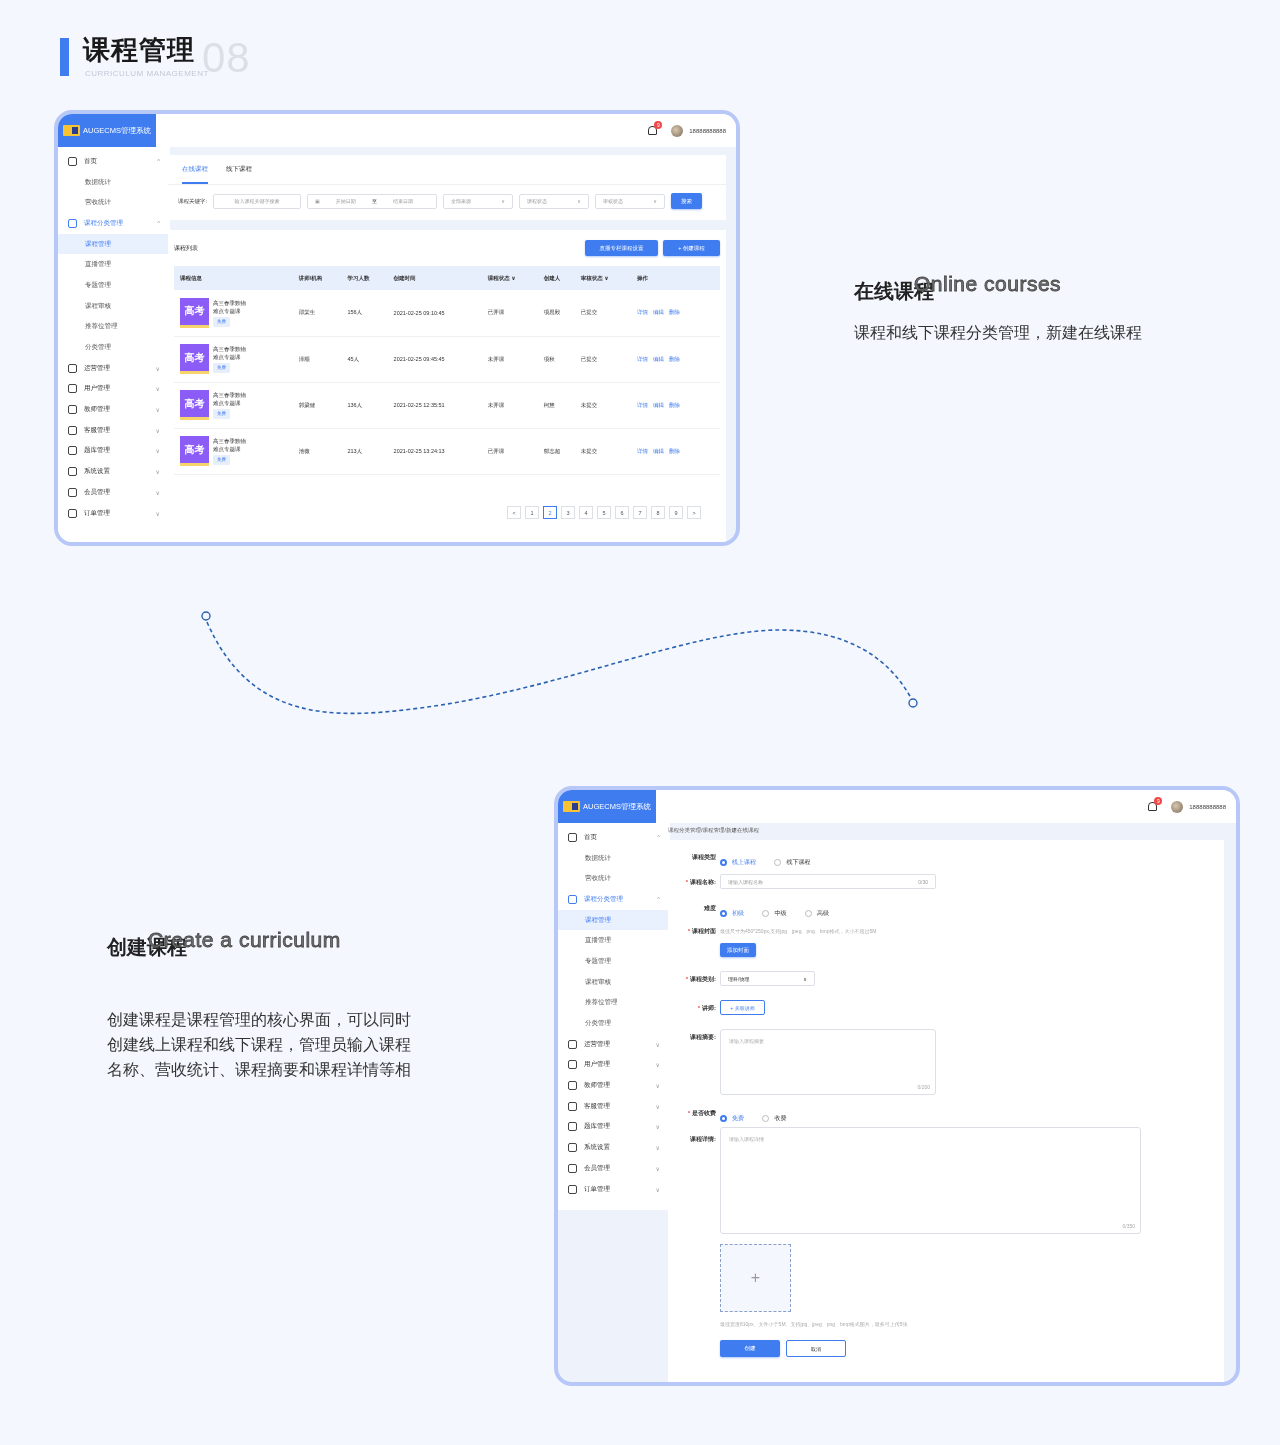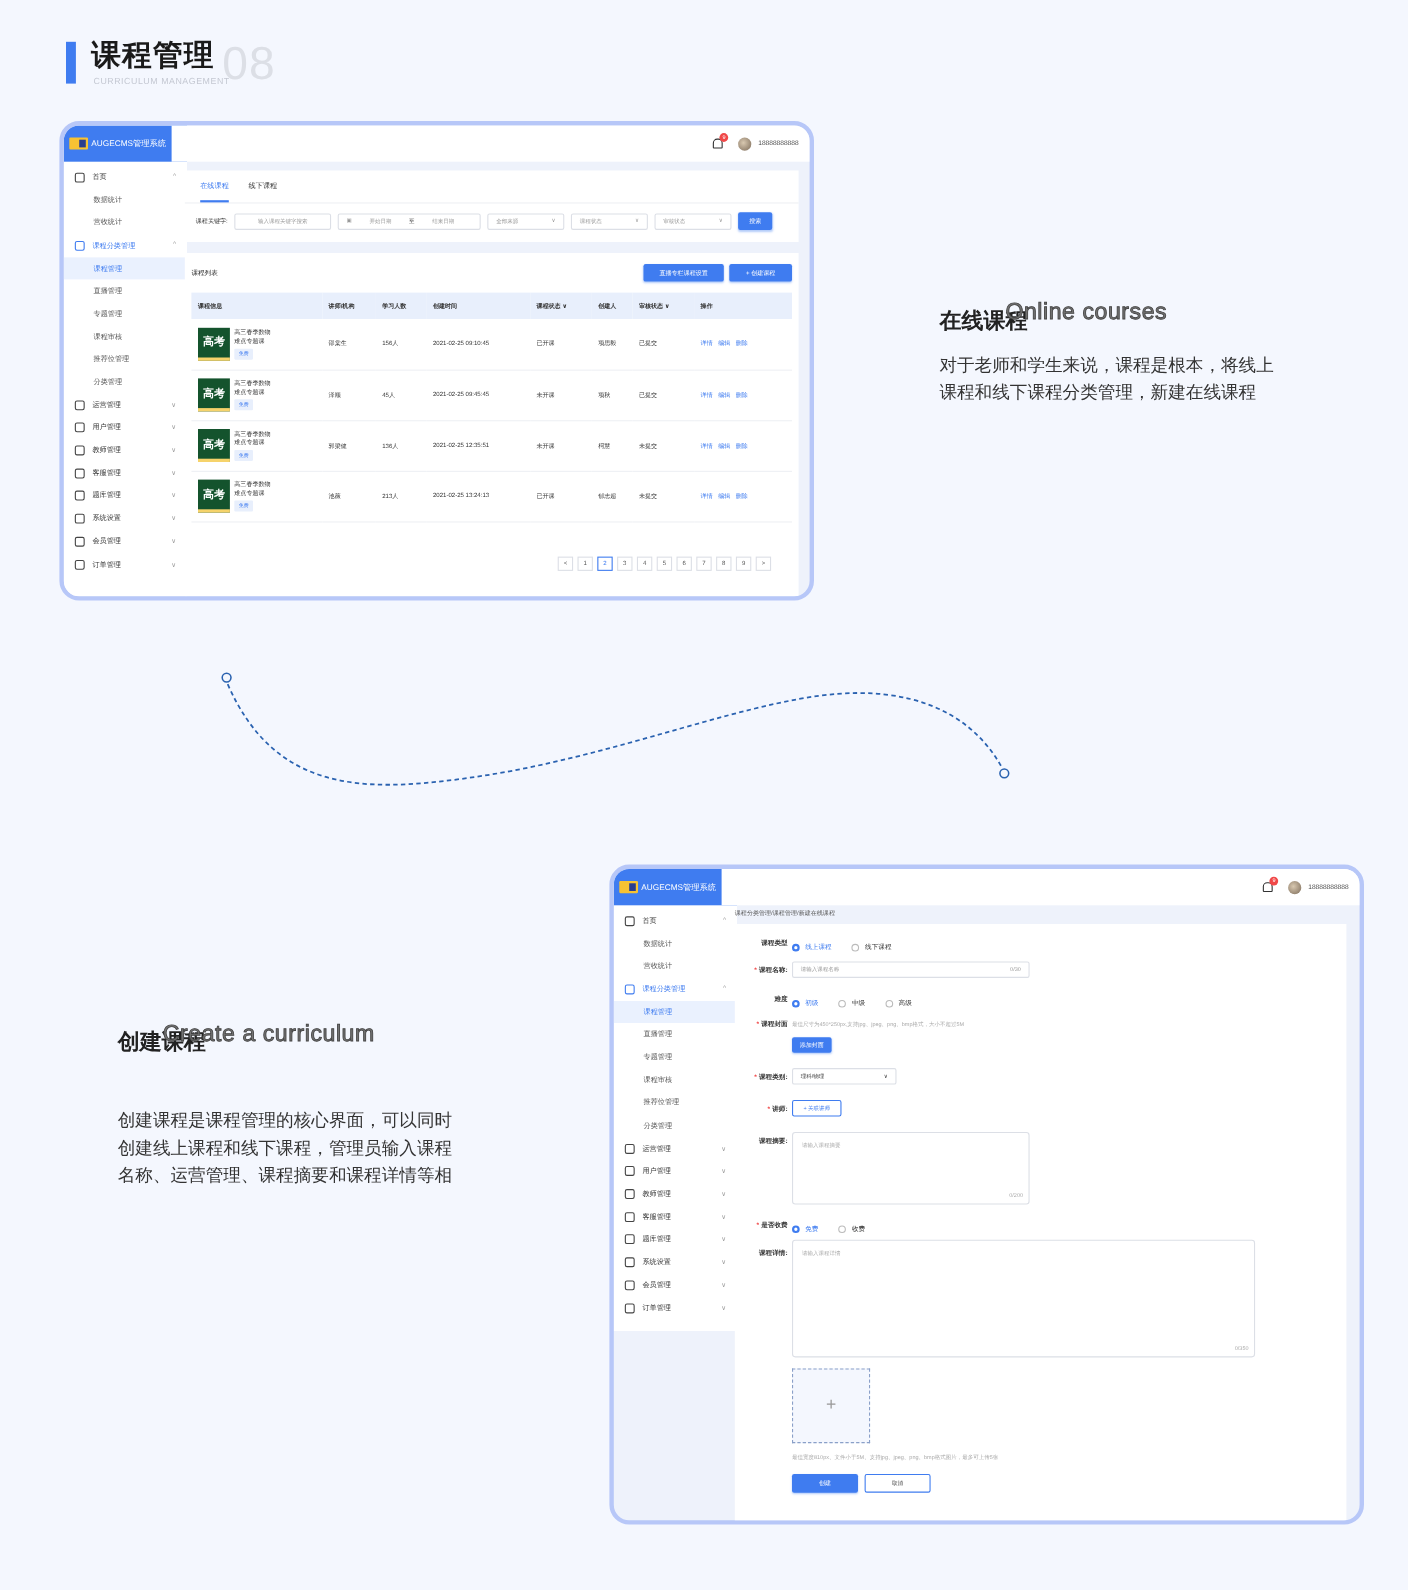--- a/index.html
+++ b/index.html
@@ -36,21 +36,21 @@
 .tabs{display:flex;gap:18px;font-size:6.5px;padding:10px 14px 0}
 .tab{padding-bottom:8px;color:#333}
 .tab.on{color:#3f7cf0;border-bottom:2px solid #3f7cf0}
 .frow{display:flex;align-items:center;gap:6px;padding:0 10px;font-size:5.5px;color:#333}
 .inp{border:1px solid #dcdfe6;border-radius:2px;height:15px;display:flex;align-items:center;justify-content:space-between;padding:0 7px;color:#999;font-size:5px;background:#fff}
 .btn{background:#3f7cf0;color:#fff;border-radius:2px;font-size:5.5px;display:flex;align-items:center;justify-content:center;box-shadow:0 1px 2px rgba(63,124,240,.4)}
 table{border-collapse:collapse;width:100%;font-size:5.5px}
 th{background:#e8effc;height:24px;text-align:left;font-weight:bold;color:#333;padding-left:6px}
 td{height:46px;border-bottom:1px solid #eef0f4;color:#333;padding-left:6px;vertical-align:middle}
 .ci{display:flex;gap:4px;align-items:center}
-.thumb{width:29px;height:30px;background:#14532d;color:#fff;font-size:10px;font-weight:bold;display:flex;align-items:center;justify-content:center;border-bottom:3px solid #f6d36b}
+.thumb{width:29px;height:30px;background:#8b5cf6;color:#fff;font-size:10px;font-weight:bold;display:flex;align-items:center;justify-content:center;border-bottom:3px solid #f6d36b}
 .ct{font-size:5.5px;line-height:8px}
 .tag{display:inline-block;background:#e8effc;color:#3f7cf0;font-size:4.5px;padding:1px 4px;margin-top:2px;border-radius:1px}
 .op{color:#3f7cf0;margin-right:5px}
 .pag{display:flex;gap:4px;position:absolute;right:25px}
 .pg{width:14px;height:13px;border:1px solid #dcdfe6;font-size:5.5px;display:flex;align-items:center;justify-content:center;color:#555;background:#fff}
 .pg.on{border-color:#3f7cf0;color:#3f7cf0}
 
 .stitle{font-size:20px;color:#222;font-weight:bold}
 .sghost{font-size:21px;color:#737373;-webkit-text-stroke:0.8px #444;font-weight:normal;letter-spacing:0.5px}
 .sbody{font-size:16px;line-height:25px;color:#333}
@@ -295,36 +295,35 @@
         <div class="pg">8</div>
         <div class="pg">9</div>
         <div class="pg">&gt;</div>
       </div>
   </div>
 </div>
 
 <div class="abs stitle" style="left:854px;top:278px">在线课程</div>
 <div class="abs sghost" style="left:914px;top:272px">Online courses</div>
 <div class="abs sbody" style="left:854px;top:320px;width:340px">
-  <div>对于老师和学生来说，课程是根本，将线上</div>
   <div>课程和线下课程分类管理，新建在线课程</div>
 </div>
 
 <svg class="abs" style="left:0;top:0" width="1280" height="1445">
   <path d="M207 622 C 250 720, 330 720, 420 708 C 560 690, 690 630, 780 630 C 850 630, 890 660, 911 698" fill="none" stroke="#2a62b0" stroke-width="1.6" stroke-dasharray="4 3"></path>
   <circle cx="206" cy="616" r="4" fill="none" stroke="#2a62b0" stroke-width="1.4"></circle>
   <circle cx="913" cy="703" r="4" fill="none" stroke="#2a62b0" stroke-width="1.4"></circle>
 </svg>
 
 <div class="abs stitle" style="left:107px;top:934px">创建课程</div>
 <div class="abs sghost" style="left:148px;top:928px">Create a curriculum</div>
 <div class="abs sbody" style="left:107px;top:1007px;width:340px">
   <div>创建课程是课程管理的核心界面，可以同时</div>
   <div>创建线上课程和线下课程，管理员输入课程</div>
-  <div>名称、运营管理、课程摘要和课程详情等相</div>
+  <div>名称、营收统计、课程摘要和课程详情等相</div>
 </div>
 
 <div class="abs frame f2">
   <div class="side" style="bottom:172px">
     <div class="logo">
         <span class="lg"></span>
         <span>AUGECMS管理系统</span>
       </div>
     <div class="nav" id="nav2">
         <div class="ni">

